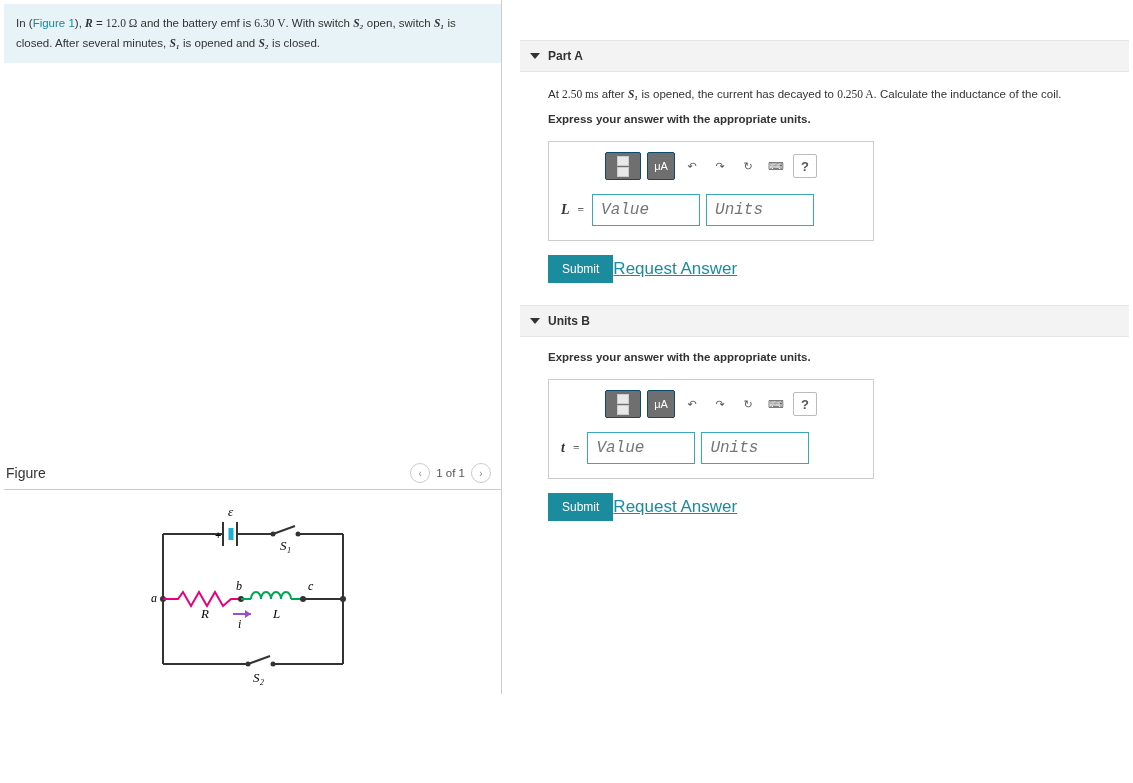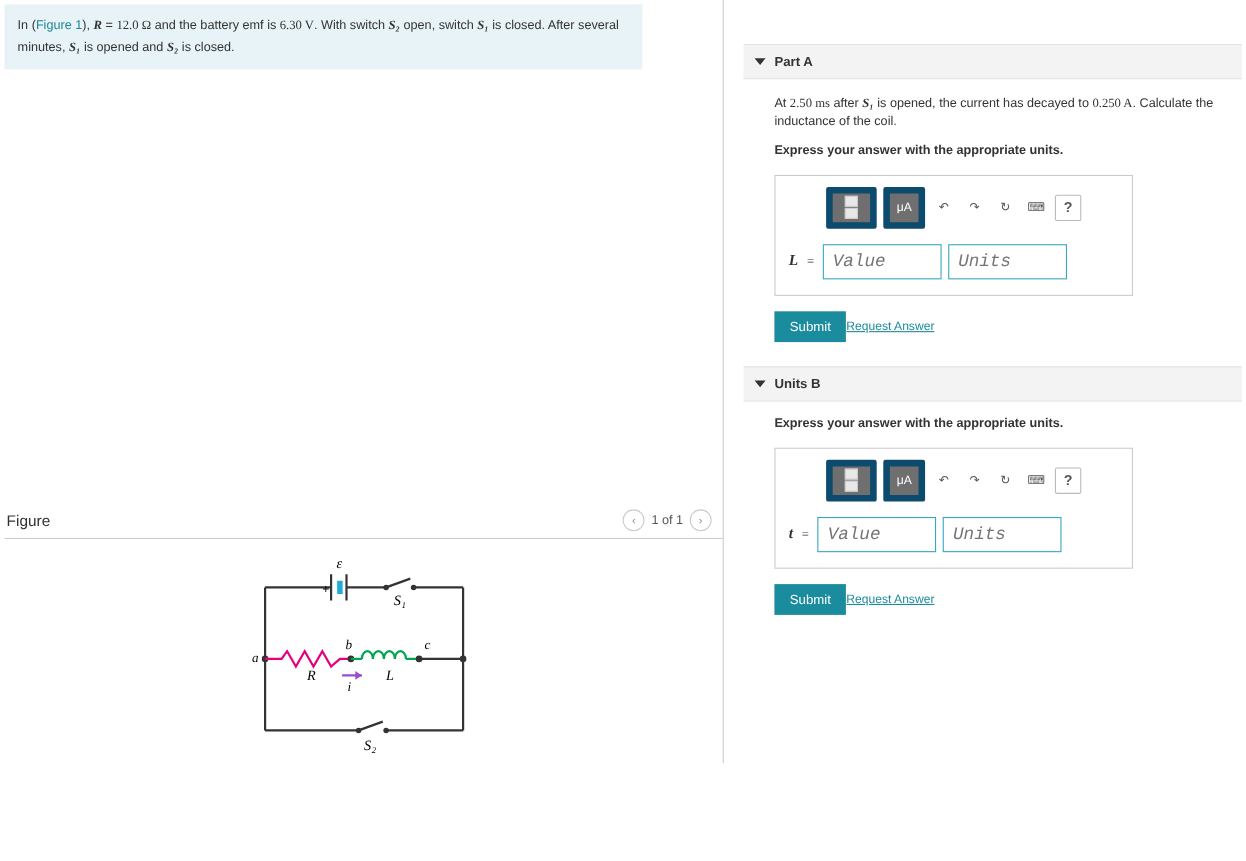--- a/index.html
+++ b/index.html
@@ -5,21 +5,21 @@
   body {
     font-family: Arial, Helvetica, sans-serif;
     font-size: 12px;
     color: #333;
     margin: 0;
     padding: 0;
     width: 1133px;
     display: flex;
   }
   .left-col {
-    width: 658px;
+    width: 502px;
     border-right: 1px solid #ccc;
     padding: 4px 0 0 4px;
     box-sizing: border-box;
   }
   .right-col {
     flex: 1;
     padding: 40px 4px 0 18px;
     box-sizing: border-box;
   }
   .problem-box {
@@ -89,21 +89,21 @@
     width: 300px;
     padding: 10px 12px 14px 12px;
   }
   .toolbar {
     display:flex; gap:6px; align-items:center; justify-content:center;
     margin-bottom: 14px;
   }
   .tb-btn {
     width: 26px; height: 26px;
     background: #6f6f6f;
-    border: 6px solid #0c4a6e;
+    border: 1px solid #0c4a6e;
     border-radius: 2px;
     display:flex; align-items:center; justify-content:center;
     color: #fff; font-size: 11px;
   }
   .tb-btn.light {
     background: #fff; border: none; color: #555; width: 22px;
   }
   .tb-btn.fraction {
     width: 34px;
     flex-direction: column;
@@ -128,21 +128,21 @@
     color: #aaa; font-size: 16px;
     padding: 0 8px;
     box-sizing: border-box;
   }
   .submit-row { display: flex; align-items: center; margin-top: 14px; }
   .submit-btn {
     background: #1b8b9e; color: #fff;
     border: none; padding: 7px 14px;
     font-size: 12px;
   }
-  .link-teal { color: #1b8b9e; text-decoration: underline; font-size: 11px; }
+  .link-teal { color: #1b8b9e; text-decoration: underline; font-size: 17px; }
   .provide-feedback { color: #1b8b9e; font-size: 12.5px; margin-top: 26px; margin-left: 0; }
   .serif { font-family: "Times New Roman", serif; }
 </style>
 </head>
 <body>
 
 <div class="left-col">
   <div class="problem-box">
     <span>In (</span><span class="link">Figure 1</span><span>), </span><span class="var">R</span> = <span class="serif">12.0 Ω</span><span> and the battery emf is </span><span class="serif">6.30 V</span><span>. With switch </span><span class="var">S₂</span><span> open, switch </span><span class="var">S₁</span><span> is closed. After several minutes, </span><span class="var">S₁</span><span> is opened and </span><span class="var">S₂</span><span> is closed.</span>
   </div>

